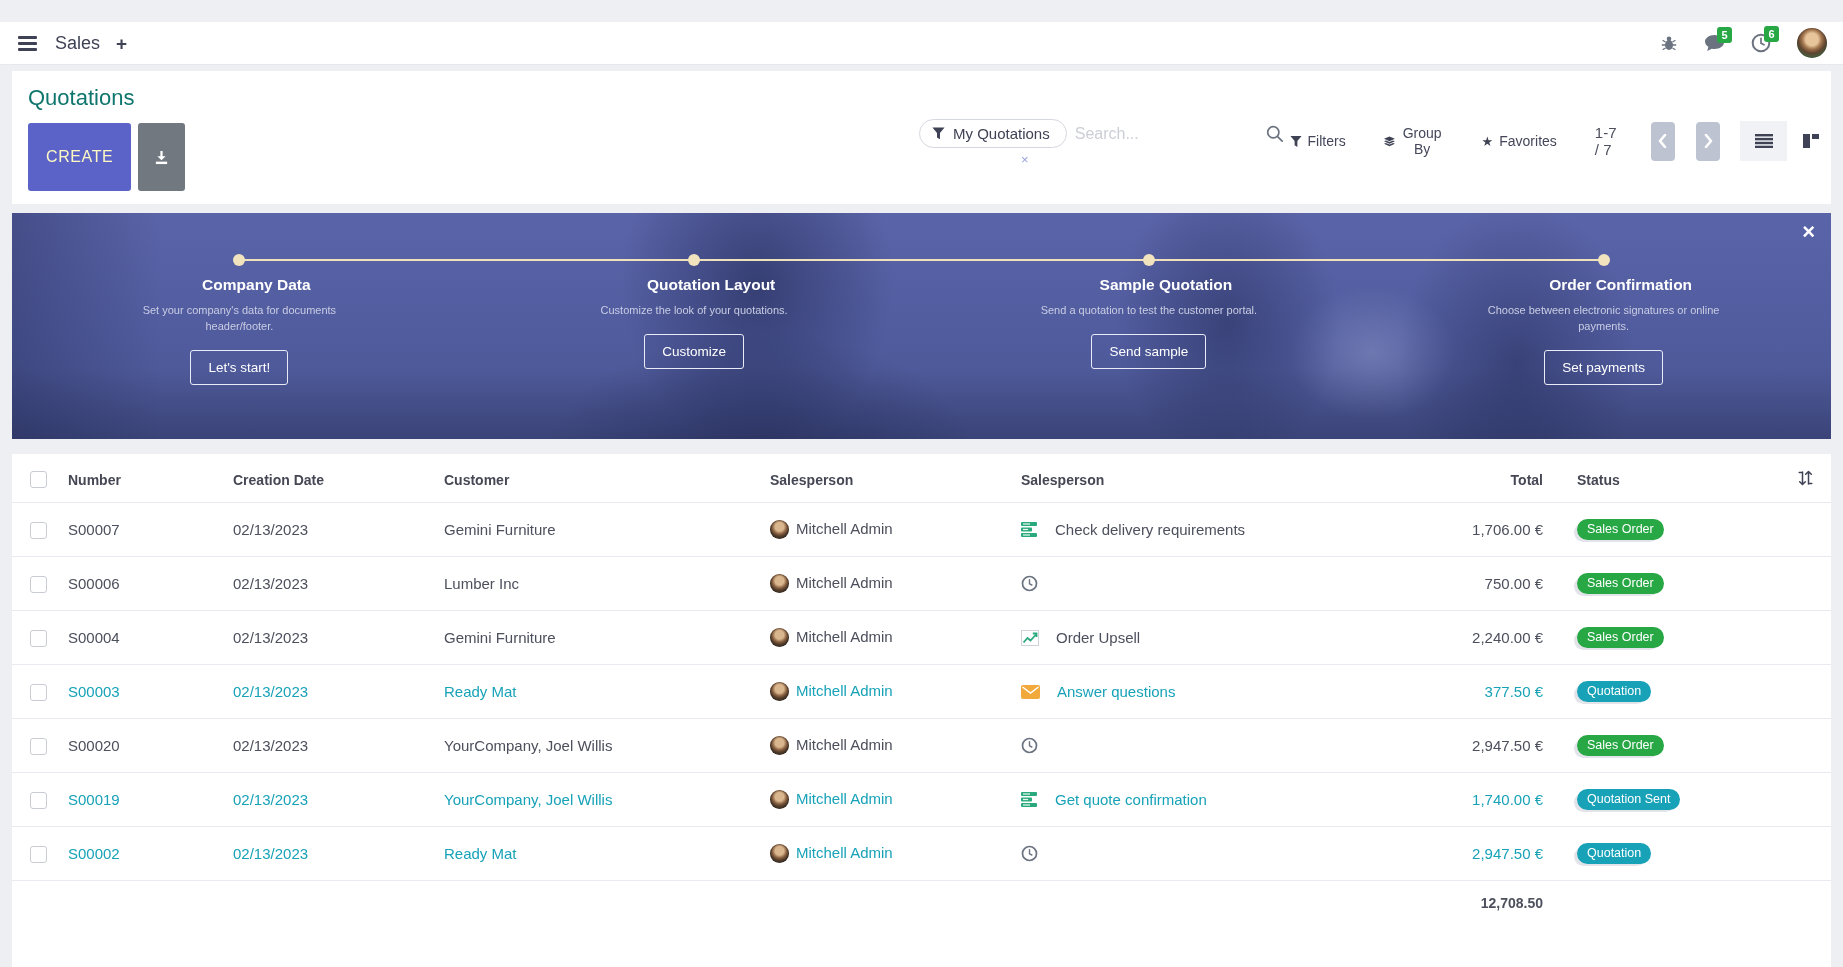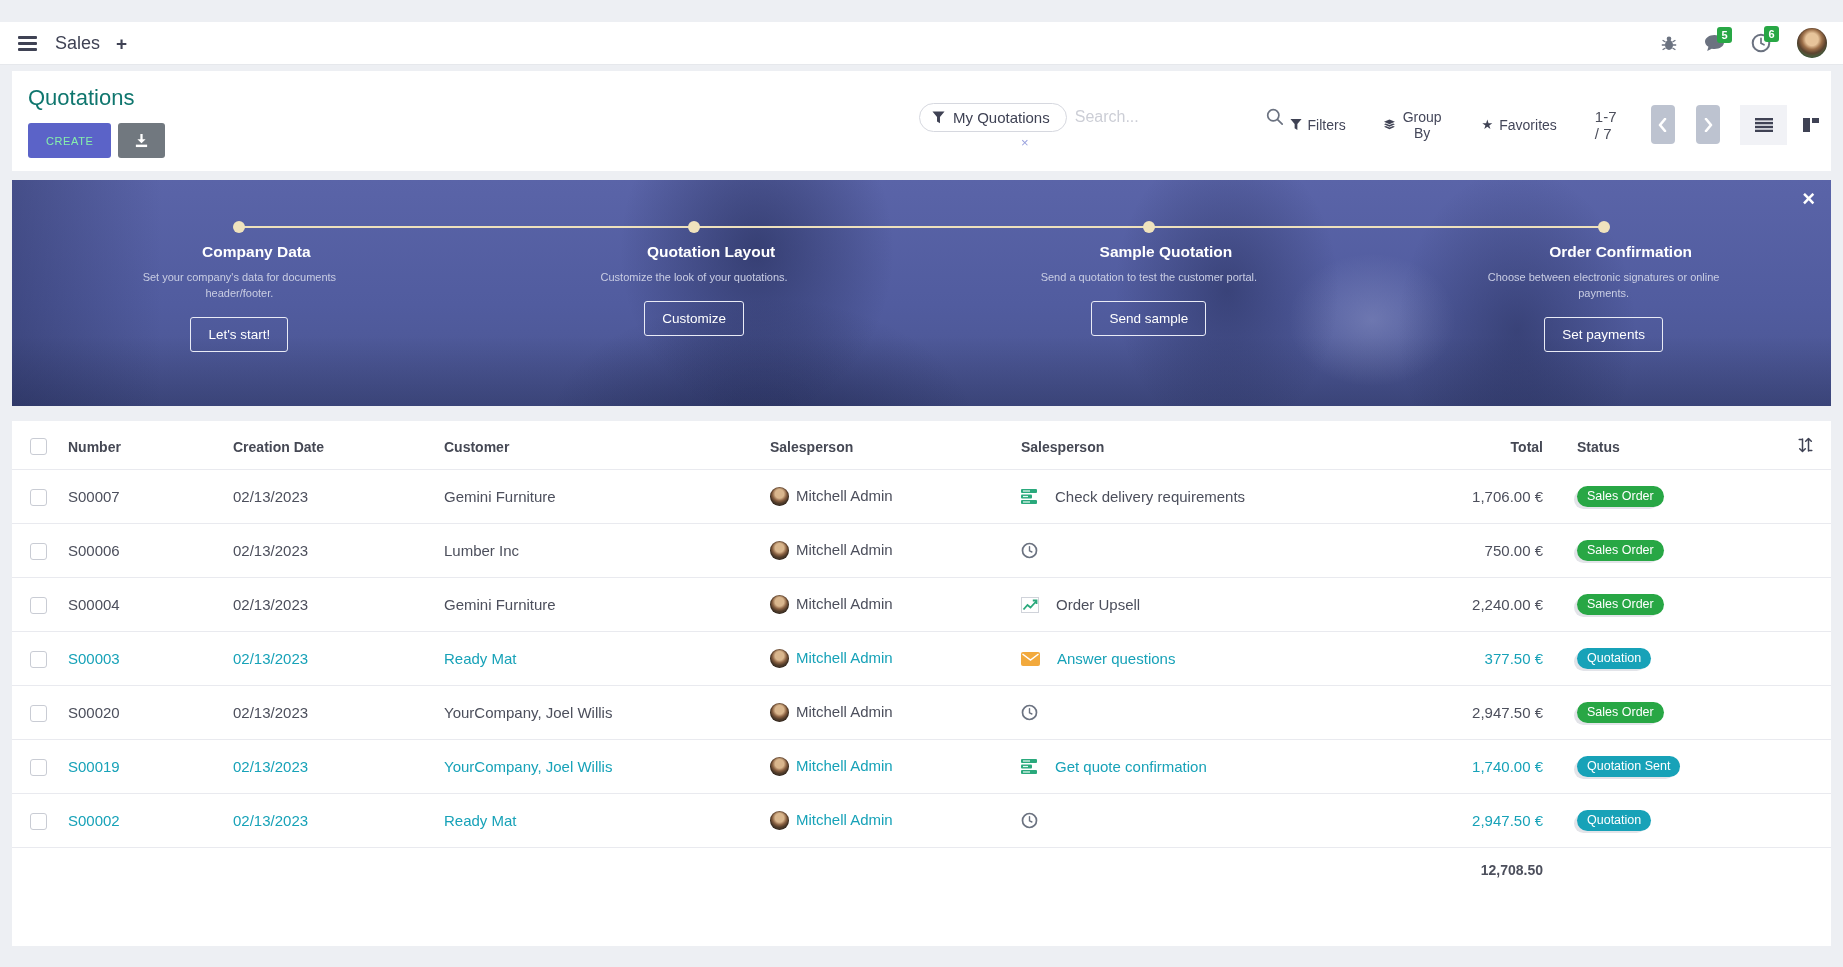--- a/index.html
+++ b/index.html
@@ -17,21 +17,21 @@
   .count-badge{position:absolute;top:-7px;left:13px;background:#28a745;color:#fff;font-size:11px;line-height:1;padding:2.5px 4.5px;border-radius:3px;font-weight:bold;}
   .avatar{width:30px;height:30px;border-radius:50%;cursor:pointer;
     background:radial-gradient(circle at 50% 38%, #e7c49a 0 26%, #9c6f49 42%, #5d4430 58%, #47603f 75%, #32451f 100%);
     box-shadow:inset 0 0 0 1px rgba(0,0,0,.15);}
 
   
   .control-card{margin:6px 12px 0;background:#fff;padding:12px 16px 13px;display:flex;justify-content:space-between;}
   .cp-left{padding-top:2px;}
   .page-title{font-size:22px;color:#0f766e;font-weight:normal;margin:0 0 12px;}
   .btn-row{display:flex;gap:7px;}
-  .btn-create{background:#5b63c8;color:#86efac;border:none;border-radius:3px;font-size:11px;letter-spacing:.6px;padding:11px 18px;cursor:pointer;font-family:inherit;}
+  .btn-create{background:#5b63c8;color:#fef9c3;border:none;border-radius:3px;font-size:16px;letter-spacing:.6px;padding:25px 18px;cursor:pointer;font-family:inherit;}
   .btn-export{background:#71787f;border:none;border-radius:3px;padding:10px 16px;cursor:pointer;display:flex;align-items:center;}
   .cp-right{width:902px;display:flex;flex-direction:row;align-items:center;}
   .search-row{display:flex;align-items:center;border-bottom:1px solid transparent;position:relative;padding:2px 4px 8px 6px;}
   .facet{display:inline-flex;align-items:center;gap:8px;border:1px solid #d6d8df;border-radius:16px;padding:5px 16px 5px 12px;font-size:15px;color:#3f4254;background:#fff;cursor:pointer;position:relative;}
   .facet-x{position:absolute;left:108px;top:36px;color:#98a0dd;font-size:13px;cursor:pointer;line-height:1;}
   .search-input{flex:1;border:none;outline:none;font-size:16px;color:#4c4f5c;padding:6px 8px;font-family:inherit;min-width:60px;}
   .search-input::placeholder{color:#ccced6;}
   .search-mag{cursor:pointer;display:flex;align-items:center;padding-right:2px;}
   .controls-row{display:flex;align-items:center;margin-top:8px;}
   .sr-btn{display:inline-flex;align-items:center;gap:6px;font-size:14px;color:#44475a;cursor:pointer;margin-right:38px;background:none;border:none;font-family:inherit;padding:4px 0;}

